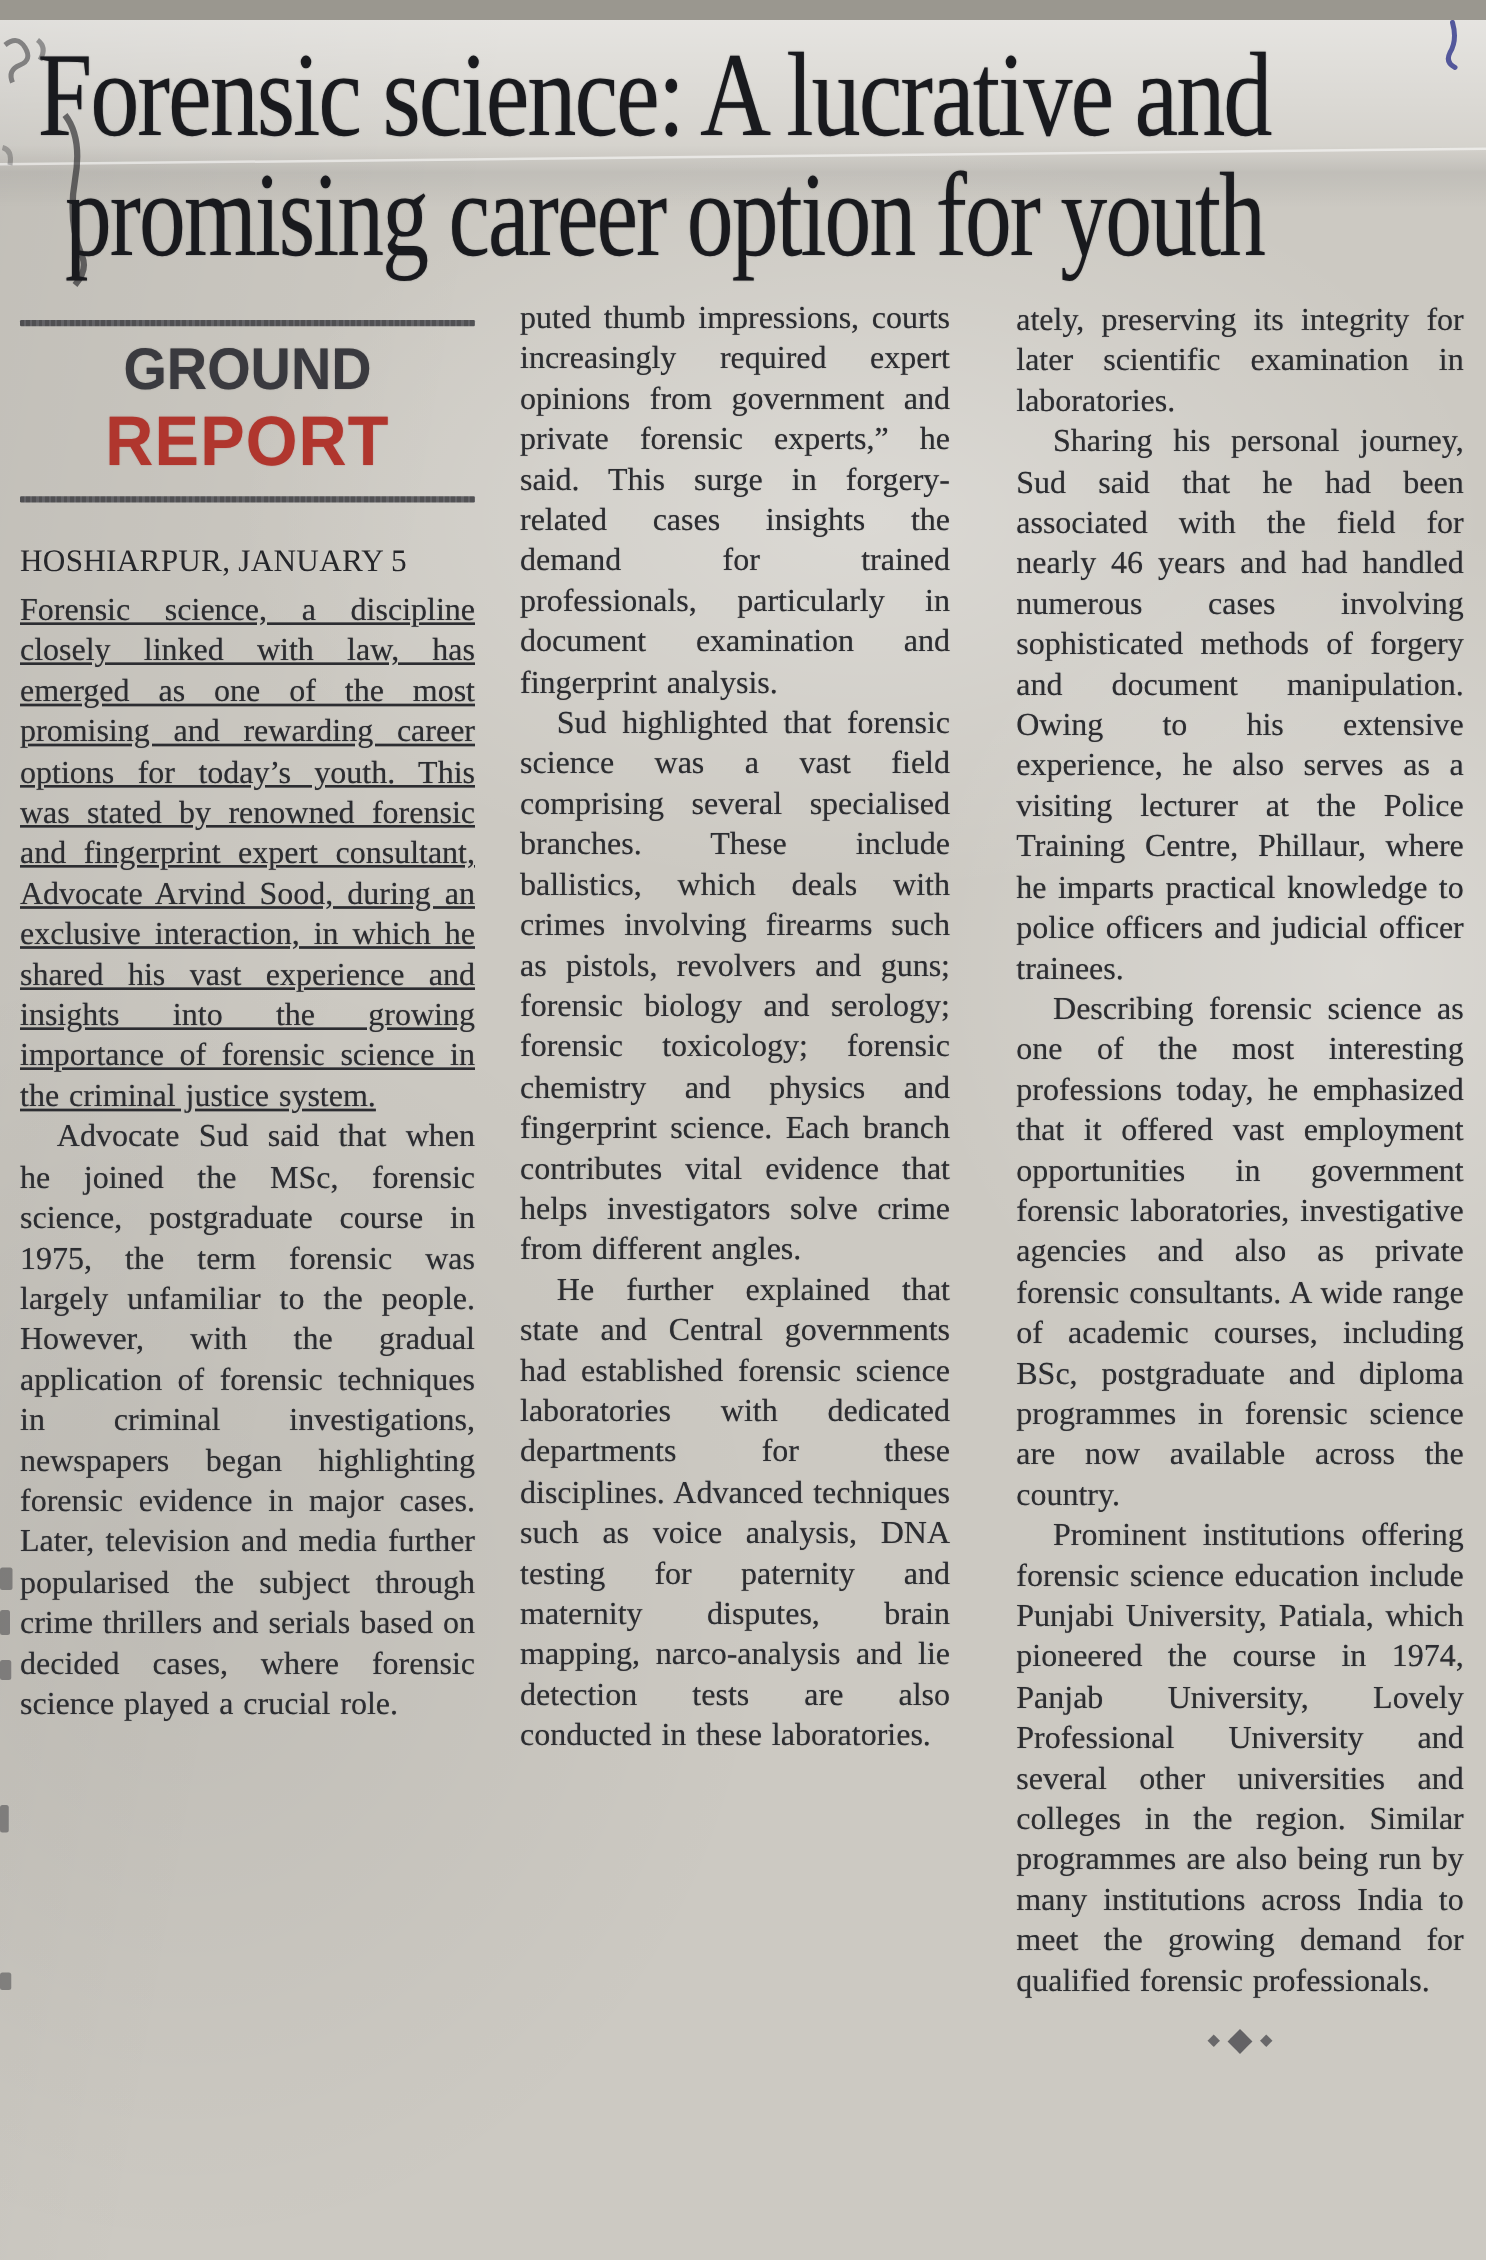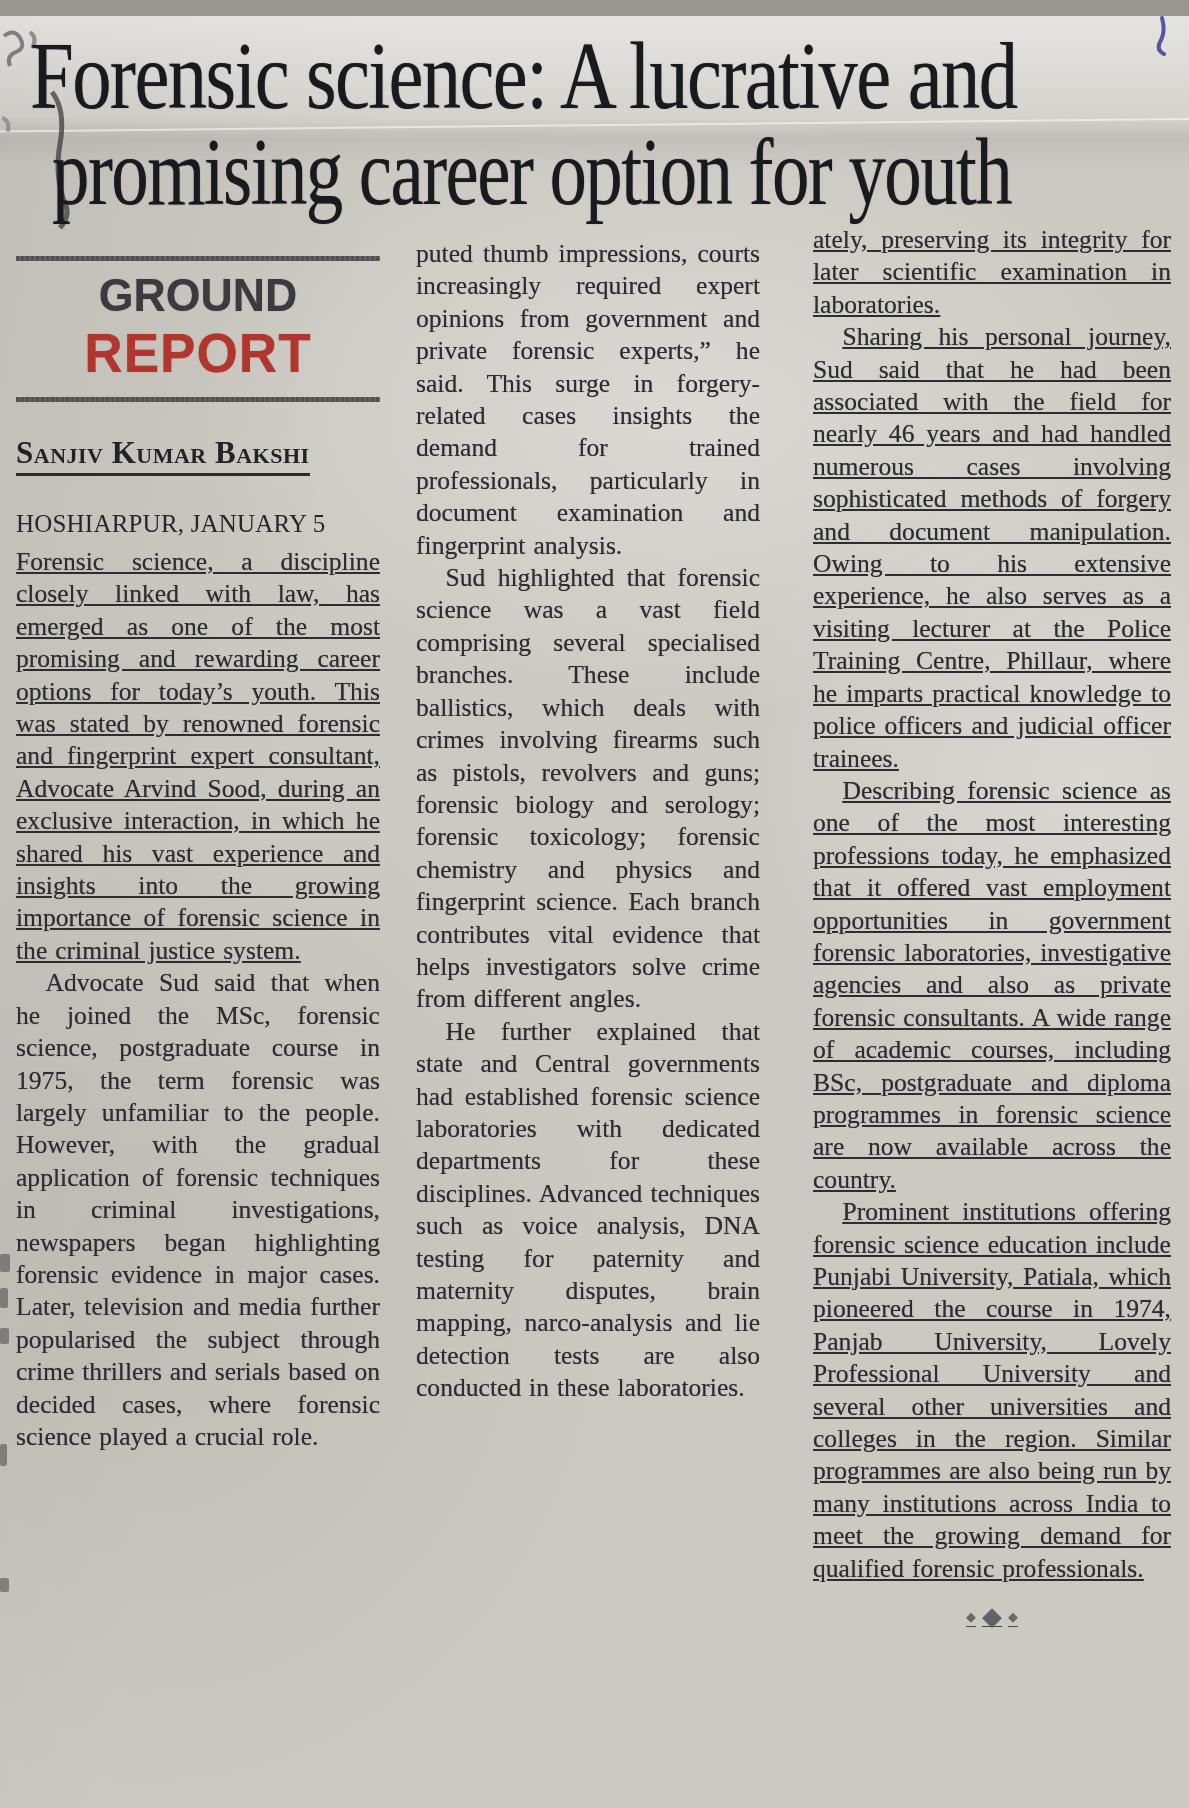--- a/index.html
+++ b/index.html
@@ -28,21 +28,21 @@
     color:#191a1e;
     letter-spacing:-2px;
     transform:scaleX(.82);transform-origin:left top;
     text-shadow:0 0 1.2px rgba(25,26,30,.55);
   }
   .hl-line.l2{transform:scaleX(.78);margin-left:22px;margin-top:8px;}
   
   .col{position:absolute;}
   .col-left{left:16px;top:240px;width:364px;}
   .col-mid{left:416px;top:222px;width:344px;}
-  .col-right{left:813px;top:208px;width:358px;text-decoration:underline;}
+  .col-right{left:813px;top:224px;width:358px;}
   .rule{height:5px;background:#47474b;opacity:.88;border-radius:1px;}
   .rule.dotted{background:repeating-linear-gradient(90deg,#404044 0 3px,#55555a 3px 5px);}
   .kicker{text-align:center;}
   .kicker-ground{
     margin-top:8px;
     font-family:"Liberation Sans","DejaVu Sans",sans-serif;
     font-weight:bold;font-size:47px;line-height:52px;
     color:#3a3a3f;letter-spacing:0px;
     transform:scaleX(.95);transform-origin:center top;
     text-shadow:0 0 1px rgba(50,50,55,.5);
@@ -126,23 +126,20 @@
     <div class="hl-line l2">promising career option for youth</div>
   </div>
 
   <div class="col col-left">
     <div class="kicker">
       <div class="rule dotted top"></div>
       <div class="kicker-ground">GROUND</div>
       <div class="kicker-report">REPORT</div>
       <div class="rule dotted bottom"></div>
     </div>
-    <div>
-      <span class="byline">Sanjiv Kumar Bakshi</span>
-    </div>
     <div class="dateline">HOSHIARPUR, JANUARY 5</div>
     <p class="body no-indent first">Forensic science, a discipline closely linked with law, has emerged as one of the most promising and rewarding career options for today’s youth. This was stated by renowned forensic and fingerprint expert consultant, Advocate Arvind Sood, during an exclusive interaction, in which he shared his vast experience and insights into the growing importance of forensic science in the criminal justice system.</p>
     <p class="body">Advocate Sud said that when he joined the MSc, forensic science, postgraduate course in 1975, the term forensic was largely unfamiliar to the people. However, with the gradual application of forensic techniques in criminal investigations, newspapers began highlighting forensic evidence in major cases. Later, television and media further popularised the subject through crime thrillers and serials based on decided cases, where forensic science played a crucial role.</p>
   </div>
 
   <div class="col col-mid">
     <p class="body no-indent">puted thumb impressions, courts increasingly required expert opinions from government and private forensic experts,” he said. This surge in forgery-related cases insights the demand for trained professionals, particularly in document examination and fingerprint analysis.</p>
     <p class="body">Sud highlighted that forensic science was a vast field comprising several specialised branches. These include ballistics, which deals with crimes involving firearms such as pistols, revolvers and guns; forensic biology and serology; forensic toxicology; forensic chemistry and physics and fingerprint science. Each branch contributes vital evidence that helps investigators solve crime from different angles.</p>
     <p class="body">He further explained that state and Central governments had established forensic science laboratories with dedicated departments for these disciplines. Advanced techniques such as voice analysis, DNA testing for paternity and maternity disputes, brain mapping, narco-analysis and lie detection tests are also conducted in these laboratories.</p>
   </div>

